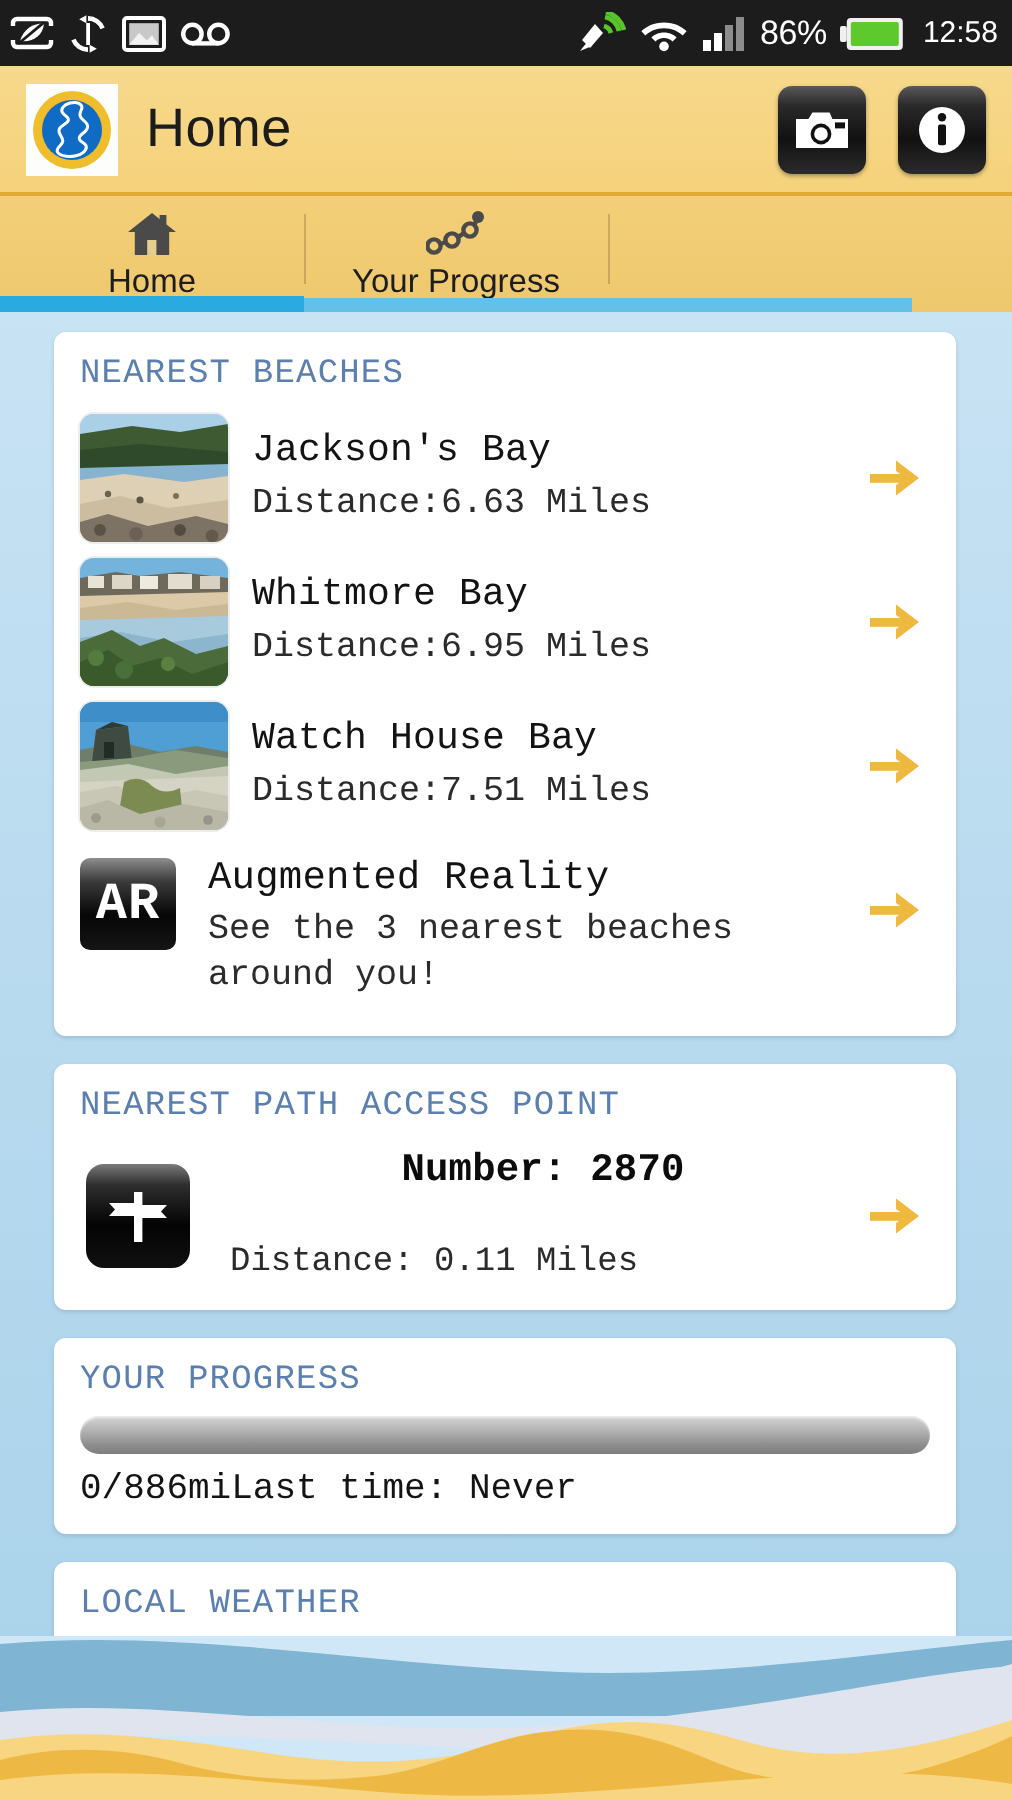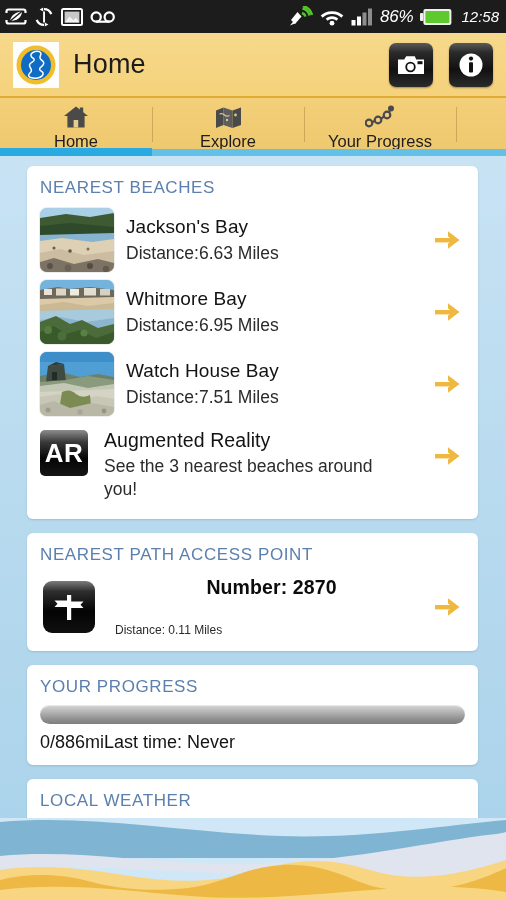--- a/index.html
+++ b/index.html
@@ -19,21 +19,21 @@
   .statusbar {
     position: relative;
     height: 33px;
     background: #1c1c1c;
     display: flex;
     align-items: center;
     padding: 0 7px 0 5px;
     color: #fff;
   }
   .sb-left { display: flex; align-items: center; gap: 7px; }
-  .sb-right { display: flex; align-items: center; gap: 7px; margin-left: auto; font-style: italic; }
+  .sb-right { display: flex; align-items: center; gap: 7px; margin-left: auto; }
   .sb-ico { display: block; }
   .sb-batt-text {
     font-size: 17px; letter-spacing: -0.2px; color: #fff;
     font-family: "Liberation Sans", sans-serif;
   }
   .sb-clock {
     font-size: 15px; color: #fff; letter-spacing: 0px;
     font-family: "Liberation Sans", sans-serif;
     margin-left: 2px;
   }
@@ -106,20 +106,21 @@
     height: 7px;
     background: #63c0e8;
   }
   .tab.active .tab-underline { background: #29abe2; height: 8px; }
 
   
   .content {
     position: absolute;
     top: 156px; left: 0; right: 0; bottom: 0;
     padding: 10px 28px 0 27px;
+    font-family: Liberation Mono, monospace;
   }
   .card {
     background: #fff;
     border-radius: 6px;
     box-shadow: 0 1px 2px rgba(40,70,100,.18);
     margin-bottom: 14px;
     padding: 10px 0 8px 0;
     overflow: hidden;
   }
   .card-title {
@@ -184,21 +185,21 @@
   .sign-icon {
     width: 52px; height: 52px;
     border-radius: 9px;
     background: linear-gradient(180deg, #7b7b7b 0%, #2e2e2e 20%, #040404 58%, #101010 100%);
     display: flex; align-items: center; justify-content: center;
     flex: 0 0 auto;
   }
   .row.path { padding-left: 16px; min-height: 66px; }
   .row.path .row-text { padding-left: 20px; }
   .row.path .row-title { font-size: 19.5px; font-weight: bold; color: #0c0c0c; text-align: center; }
-  .row.path .row-sub { font-size: 12px; margin-top: 24px; }
+  .row.path .row-sub { font-size: 17px; margin-top: 24px; }
 
   
   .prog-wrap { padding: 2px 13px 4px 13px; }
   .prog-track {
     height: 19px;
     border-radius: 10px;
     background: linear-gradient(180deg, #d6d6d6 0%, #b6b6b6 35%, #8f8f8f 75%, #7e7e7e 100%);
     box-shadow: inset 0 1px 1px rgba(255,255,255,.55);
     overflow: hidden;
     position: relative;
@@ -323,34 +324,20 @@
         <svg width="26" height="24" viewBox="0 0 26 24">
           <path d="M13 1.5 L25 11 H21.6 V22.5 H4.4 V11 H1 Z" fill="#4a4a4a"></path>
           <rect x="10.6" y="15" width="4.6" height="7.5" fill="#e6cd8f"></rect>
           <rect x="16.8" y="2.5" width="3.4" height="5" fill="#4a4a4a"></rect>
         </svg>
       </div>
       <div class="tab-label">Home</div>
       <div class="tab-underline"></div>
     </div>
 
-    <div class="tab">
-      <div class="tab-icon">
-        <svg width="27" height="23" viewBox="0 0 27 23">
-          <path d="M1 4.5 L8.5 1.5 V19 L1 22 Z" fill="#4a4a4a"></path>
-          <path d="M8.5 1.5 L17.5 4.5 V22 L8.5 19 Z" fill="#5d5d5d"></path>
-          <path d="M17.5 4.5 L26 1.5 V19 L17.5 22 Z" fill="#4a4a4a"></path>
-          <path d="M4.5 8 q3 -1 5 1 q2 2 5 0.5" fill="none" stroke="#d6c79b" stroke-width="1.2"></path>
-          <circle cx="20.5" cy="9" r="1.4" fill="#d6c79b"></circle>
-          <circle cx="12" cy="14" r="1.2" fill="#d6c79b"></circle>
-        </svg>
-      </div>
-      <div class="tab-label">Explore</div>
-      <div class="tab-underline"></div>
-    </div>
 
     <div class="tab">
       <div class="tab-icon">
         <svg width="30" height="24" viewBox="0 0 30 24">
           <circle cx="4" cy="18" r="3.3" fill="none" stroke="#4a4a4a" stroke-width="2.2"></circle>
           <circle cx="13" cy="15" r="3.3" fill="none" stroke="#4a4a4a" stroke-width="2.2"></circle>
           <circle cx="22" cy="10" r="3.3" fill="none" stroke="#4a4a4a" stroke-width="2.2"></circle>
           <circle cx="26" cy="3.5" r="3" fill="#4a4a4a"></circle>
           <line x1="7" y1="17" x2="10" y2="16" stroke="#4a4a4a" stroke-width="2.2"></line>
           <line x1="16" y1="13.6" x2="19" y2="11.6" stroke="#4a4a4a" stroke-width="2.2"></line>

